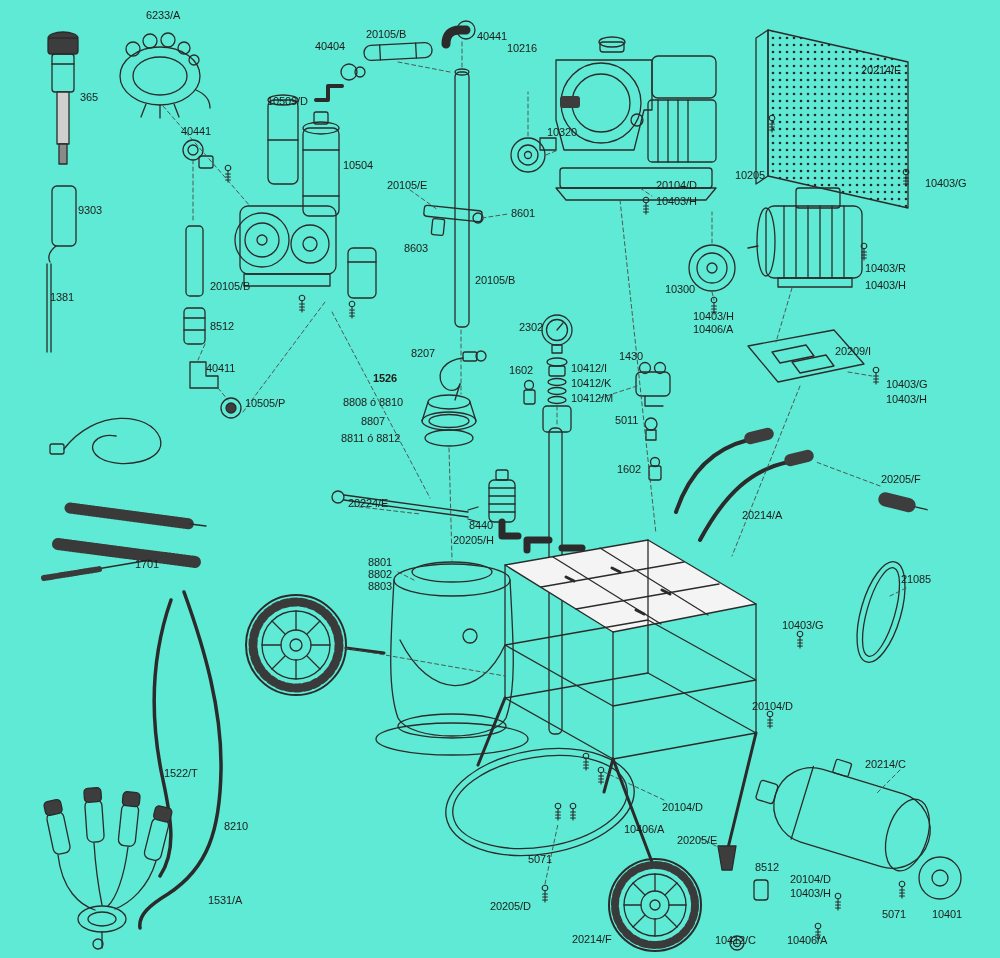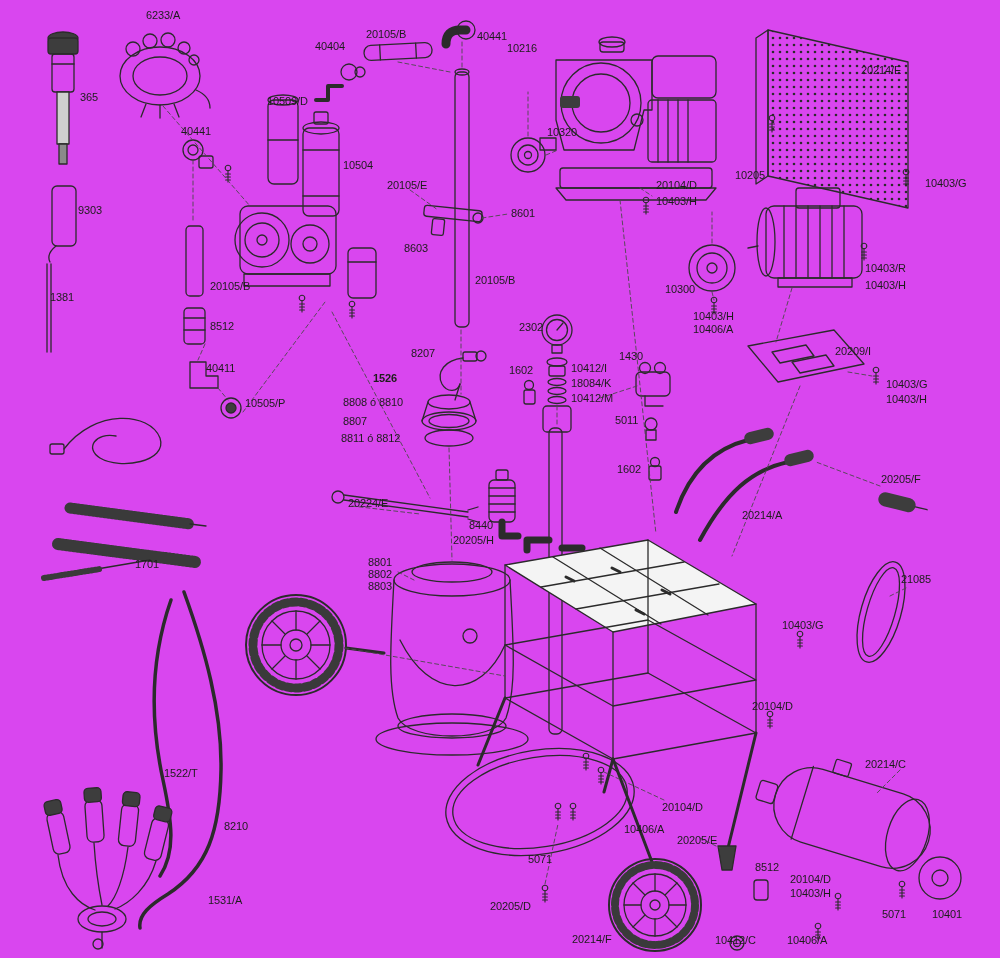--- a/index.html
+++ b/index.html
@@ -1,20 +1,20 @@
 <!DOCTYPE html>
 <html><head>
 <meta charset="utf-8">
 <style>
   html, body { margin: 0; padding: 0; background: #ffffff; }
   .canvas {
     position: relative;
     width: 1000px;
     height: 958px;
-    background: #d946ef;
+    background: #5eead4;
     font-family: "Liberation Sans", sans-serif;
     overflow: hidden;
   }
   .canvas svg { position: absolute; top: 0; left: 0; }
   #labels-layer { position: absolute; top: 0; left: 0; width: 100%; height: 100%; }
   .part-label {
     position: absolute;
     font-size: 11px;
     font-weight: 400;
     color: #1d1d1b;
@@ -503,26 +503,26 @@
       <div class="part-label" style="left: 693px; top: 311px;">10403/H</div>
       <div class="part-label" style="left: 693px; top: 324px;">10406/A</div>
       <div class="part-label" style="left: 835px; top: 346px;">20209/I</div>
       <div class="part-label" style="left: 886px; top: 379px;">10403/G</div>
       <div class="part-label" style="left: 886px; top: 394px;">10403/H</div>
       <div class="part-label" style="left: 519px; top: 322px;">2302</div>
       <div class="part-label" style="left: 411px; top: 348px;">8207</div>
       <div class="part-label" style="left: 373px; top: 373px; font-weight: bold;">1526</div>
       <div class="part-label" style="left: 509px; top: 365px;">1602</div>
       <div class="part-label" style="left: 571px; top: 363px;">10412/I</div>
-      <div class="part-label" style="left: 571px; top: 378px;">18084/K</div>
+      <div class="part-label" style="left: 571px; top: 378px;">10412/K</div>
       <div class="part-label" style="left: 571px; top: 393px;">10412/M</div>
       <div class="part-label" style="left: 619px; top: 351px;">1430</div>
       <div class="part-label" style="left: 615px; top: 415px;">5011</div>
       <div class="part-label" style="left: 343px; top: 397px;">8808 ó 8810</div>
-      <div class="part-label" style="left: 343px; top: 416px;">8807</div>
+      <div class="part-label" style="left: 361px; top: 416px;">8807</div>
       <div class="part-label" style="left: 341px; top: 433px;">8811 ó 8812</div>
       <div class="part-label" style="left: 617px; top: 464px;">1602</div>
       <div class="part-label" style="left: 348px; top: 498px;">20224/E</div>
       <div class="part-label" style="left: 469px; top: 520px;">8440</div>
       <div class="part-label" style="left: 453px; top: 535px;">20205/H</div>
       <div class="part-label" style="left: 742px; top: 510px;">20214/A</div>
       <div class="part-label" style="left: 881px; top: 474px;">20205/F</div>
       <div class="part-label" style="left: 901px; top: 574px;">21085</div>
       <div class="part-label" style="left: 782px; top: 620px;">10403/G</div>
       <div class="part-label" style="left: 368px; top: 557px;">8801</div>

